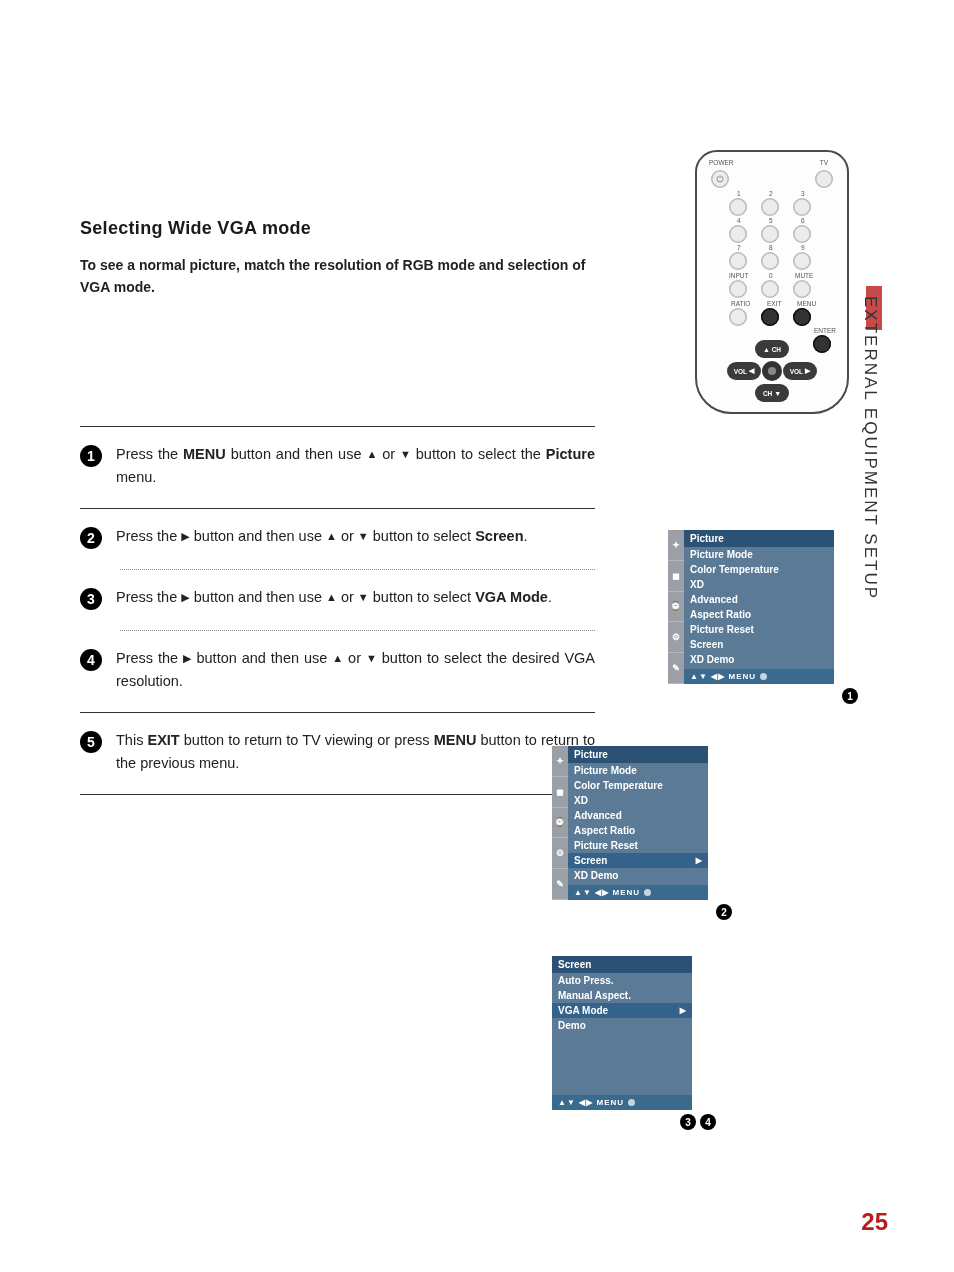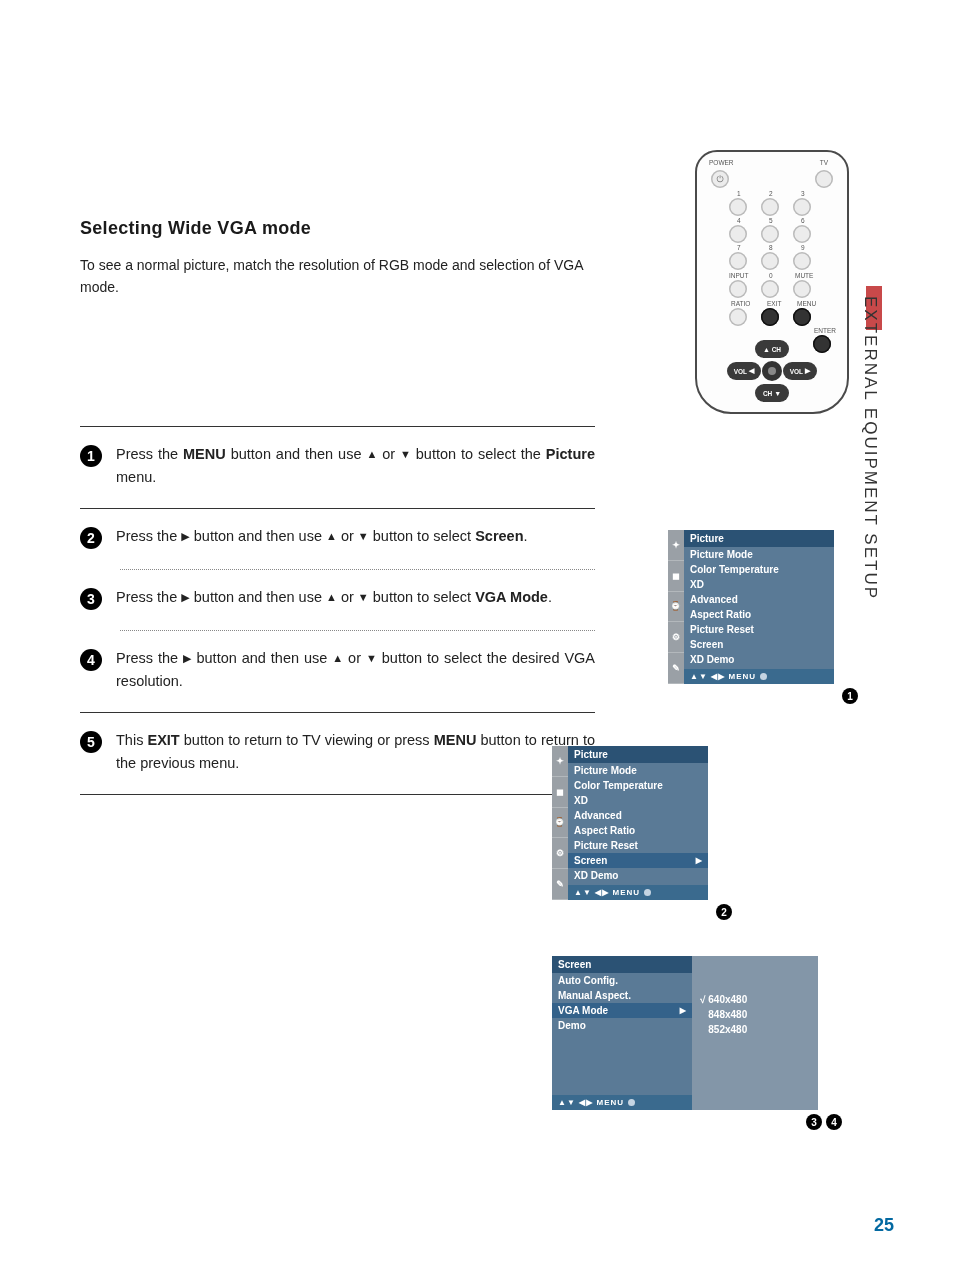--- a/index.html
+++ b/index.html
@@ -8,21 +8,21 @@
     background:#fff;
     font-family: "Trebuchet MS", "Lucida Sans", Arial, sans-serif;
     color:#222;
     position:relative;
   }
   .page { position:relative; width:954px; height:1272px; padding:60px 50px 40px 80px; box-sizing:border-box; }
   .sidebar-tab { position:absolute; right:80px; top:290px; width:24px; height:340px; }
   .sidebar-tab .accent { position:absolute; right:-8px; top:-4px; width:16px; height:44px; background:#c8494a; }
   .sidebar-tab .vtext { writing-mode:vertical-rl; text-orientation:mixed; font-size:17px; letter-spacing:2px; font-weight:400; color:#333; position:absolute; right:-6px; top:6px; white-space:nowrap; }
   .title { font-size:18px; font-weight:600; margin-top:158px; color:#1a1a1a; letter-spacing:0.3px; }
-  .intro { margin-top:16px; font-size:14px; line-height:1.55; font-weight:400; max-width:520px; }
+  .intro { margin-top:16px; font-size:14px; line-height:1.55; font-weight:700; max-width:520px; }
   .steps { margin-top:128px; width:515px; }
   .rule { border:0; border-top:1.5px solid #333; margin:0; }
   .rule-dotted { border:0; border-top:1px dotted #888; margin:0; }
   .step { display:flex; gap:14px; padding:16px 0 20px 0; }
   .badge { width:22px; height:22px; border-radius:50%; background:#000; color:#fff; font-weight:700; font-size:14px; display:flex; align-items:center; justify-content:center; flex:none; margin-top:2px; }
   .step .text { font-size:14.5px; line-height:1.55; text-align:justify; }
   .step .text b { font-weight:800; }
   .iglyph { display:inline-block; font-size:11px; vertical-align:1px; }
 
   
@@ -48,21 +48,21 @@
   .osd .menucol.wide { width:150px; }
   .osd .menucol .hdr { background:#2b5274; padding:3px 6px; }
   .osd .menucol .item { padding:2px 6px; display:flex; justify-content:space-between; align-items:center; }
   .osd .menucol .item.hi { background:#34628a; }
   .osd .menucol .ftr { background:#3a6a8e; padding:3px 6px; font-size:8px; letter-spacing:1px; margin-top:2px; }
   .osd .subcol { width:110px; background:#8396a8; display:flex; flex-direction:column; justify-content:center; padding:4px 8px; }
   .osd .subcol .sitem { padding:2px 0; }
   .osd .ftr .dot { display:inline-block; width:7px; height:7px; border-radius:50%; background:#c5d4e2; margin:0 4px; vertical-align:-1px; }
   .arrow-tiny { font-size:8px; }
 
-  .pagenum { position:absolute; right:60px; bottom:36px; font-size:18px; font-weight:800; color:#0369a1; }
+  .pagenum { position:absolute; right:66px; bottom:36px; font-size:24px; font-weight:800; color:#b91c1c; }
 </style>
 </head>
 <body>
 
 <div class="page">
 
   <div class="sidebar-tab">
     <div class="accent"></div>
     <div class="vtext">EXTERNAL EQUIPMENT SETUP</div>
   </div>
@@ -245,43 +245,38 @@
     <div class="callout">
         <div class="badge">2</div>
       </div>
   </div>
 
   <div class="osd-wrap" style="left:552px; top:956px;">
     <div class="osd">
       <div class="menucol">
         <div class="hdr">Screen</div>
         <div class="item">
-            <span>Auto Config.</span>
+            <span>Auto Press.</span>
           </div>
         <div class="item">
             <span>Manual Aspect.</span>
           </div>
         <div class="item hi">
             <span>VGA Mode</span>
             <span class="arrow-tiny">▶</span>
           </div>
         <div class="item">
             <span>Demo</span>
           </div>
         <div class="item">&nbsp;</div>
         <div class="item">&nbsp;</div>
         <div class="item">&nbsp;</div>
         <div class="item">&nbsp;</div>
         <div class="ftr"><span>▲▼  ◀▶      MENU</span><span class="dot"></span></div>
       </div>
-      <div class="subcol" style="justify-content:flex-start; padding-top:36px;">
-        <div class="sitem"><span>√</span> <span>640x480</span></div>
-        <div class="sitem"><span style="opacity:0;">√</span> <span>848x480</span></div>
-        <div class="sitem"><span style="opacity:0;">√</span> <span>852x480</span></div>
-      </div>
     </div>
     <div class="callout">
       <div class="badge">3</div>
       <div class="badge">4</div>
     </div>
   </div>
 
   <div class="pagenum">25</div>
 </div>
 

